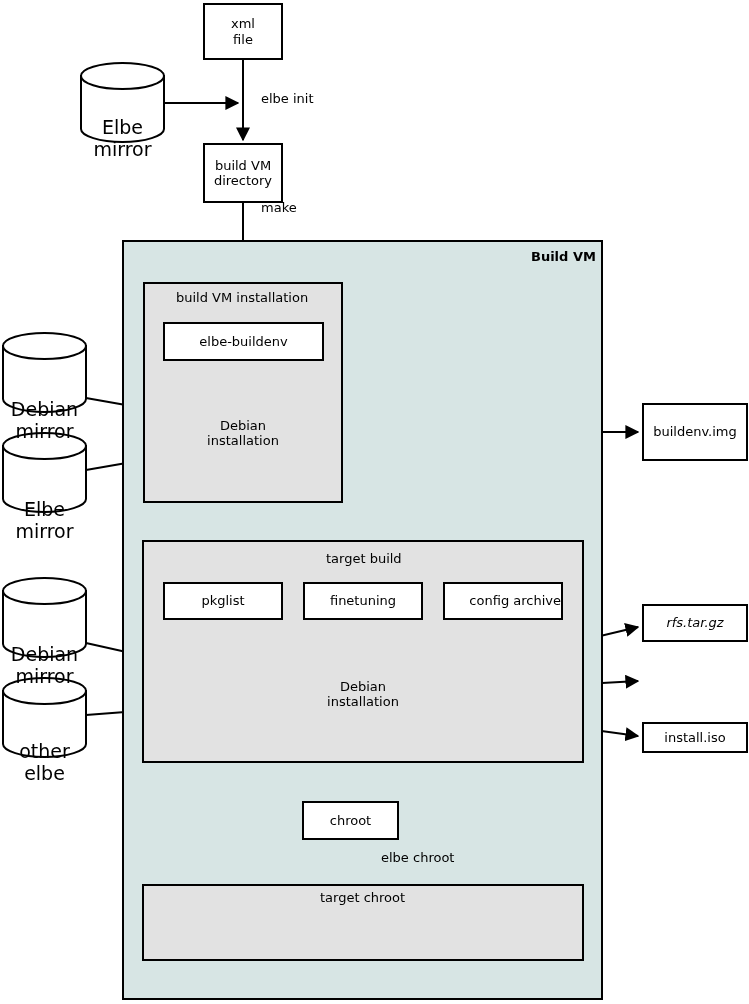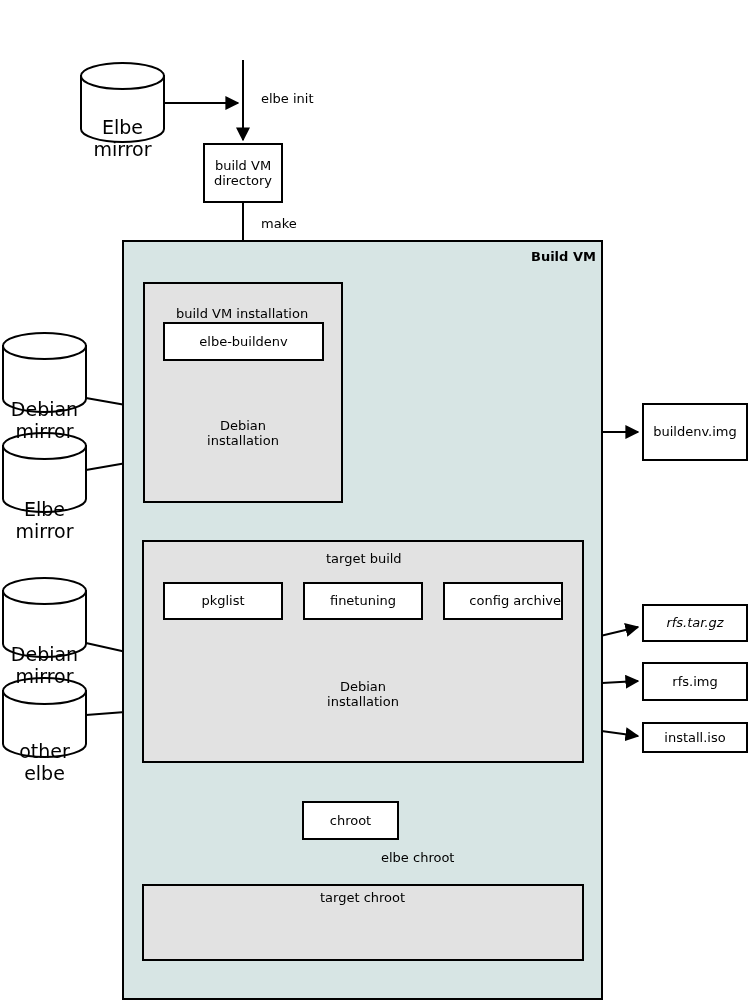--- a/index.html
+++ b/index.html
@@ -102,21 +102,21 @@
 </style>
 </head>
 <body>
 
 <div id="stage">
 
   <div class="container-vm" style="left:122px; top:240px; width:481px; height:760px;"></div>
   <div class="container-title bold" style="left:531px; top:249px;">Build VM</div>
 
   <div class="container-grey" style="left:143px; top:282px; width:200px; height:221px;"></div>
-  <div class="container-title" style="left:176px; top:290px;margin-top:16px;">build VM installation</div>
+  <div class="container-title" style="left:176px; top:290px;">build VM installation</div>
 
   <div class="container-grey" style="left:142px; top:540px; width:442px; height:223px;"></div>
   <div class="container-title" style="left:326px; top:551px;">target build</div>
 
   <div class="container-grey" style="left:142px; top:884px; width:442px; height:77px;"></div>
   <div class="container-title" style="left:320px; top:890px;">target chroot</div>
 
   <svg id="svg-layer" viewBox="0 0 749 1004">
     <defs>
       <marker id="arrow" viewBox="0 0 10 10" refX="9" refY="5" markerWidth="7" markerHeight="7" orient="auto-start-reverse">
@@ -238,20 +238,24 @@
     </div>
   </div>
 
   <div class="ellipse-wrap" style="left:283px; top:679px; width:160px;">
     <div class="ellipse-label" style="top:0;">
       <span>Debian</span><br>
       <span>installation</span>
     </div>
   </div>
 
+  <div class="node boxnode" style="left:203px; top:3px; width:80px; height:57px; flex-direction:column;">
+    <span>xml</span>
+    <span>file</span>
+  </div>
 
   <div class="node boxnode" style="left:203px; top:143px; width:80px; height:60px; flex-direction:column;">
     <span>build VM</span>
     <span>directory</span>
   </div>
 
   <div class="node boxnode" style="left:163px; top:322px; width:161px; height:39px;">
     <span>elbe-buildenv</span>
   </div>
 
@@ -272,25 +276,22 @@
   </div>
 
   <div class="node boxnode" style="left:642px; top:403px; width:106px; height:58px;text-align:right;">
     <span>buildenv.img</span>
   </div>
 
   <div class="node boxnode" style="left:642px; top:604px; width:106px; height:38px;font-style:italic;">
     <span>rfs.tar.gz</span>
   </div>
 
-  <div class="node boxnode" style="left:642px; top:662px; width:106px; height:39px;">
-    <span>rfs.img</span>
-  </div>
 
   <div class="node boxnode" style="left:642px; top:722px; width:106px; height:31px;">
     <span>install.iso</span>
   </div>
 
   <div class="edge-label" style="left:261px; top:91px;">elbe init</div>
-  <div class="edge-label" style="left:261px; top:216px;">make</div>
+  <div class="edge-label" style="left:261px; top:200px;">make</div>
   <div class="edge-label" style="left:381px; top:850px;">elbe chroot</div>
 
 </div>
 
 </body></html>

